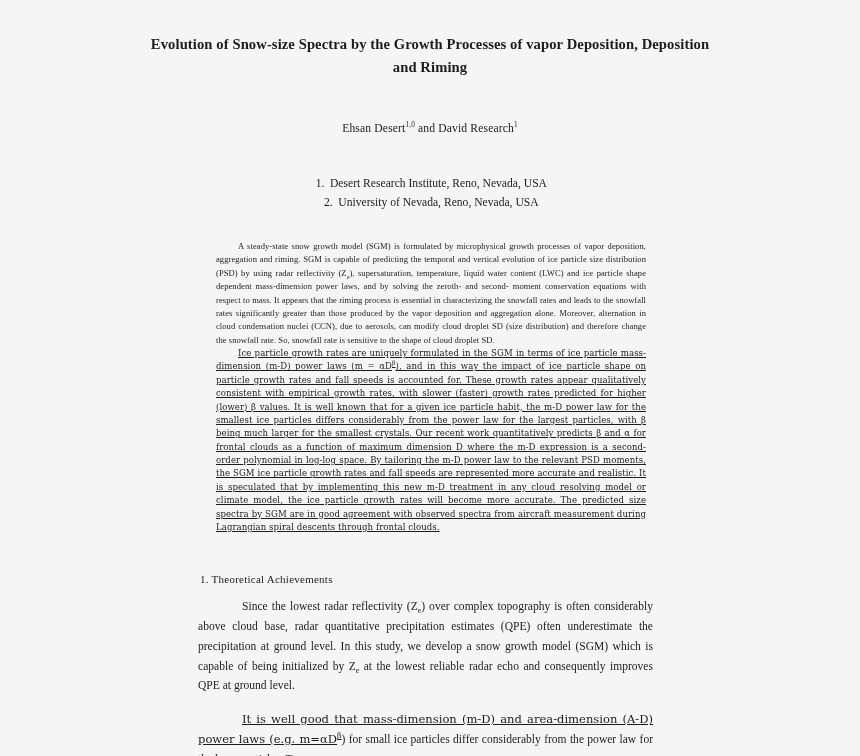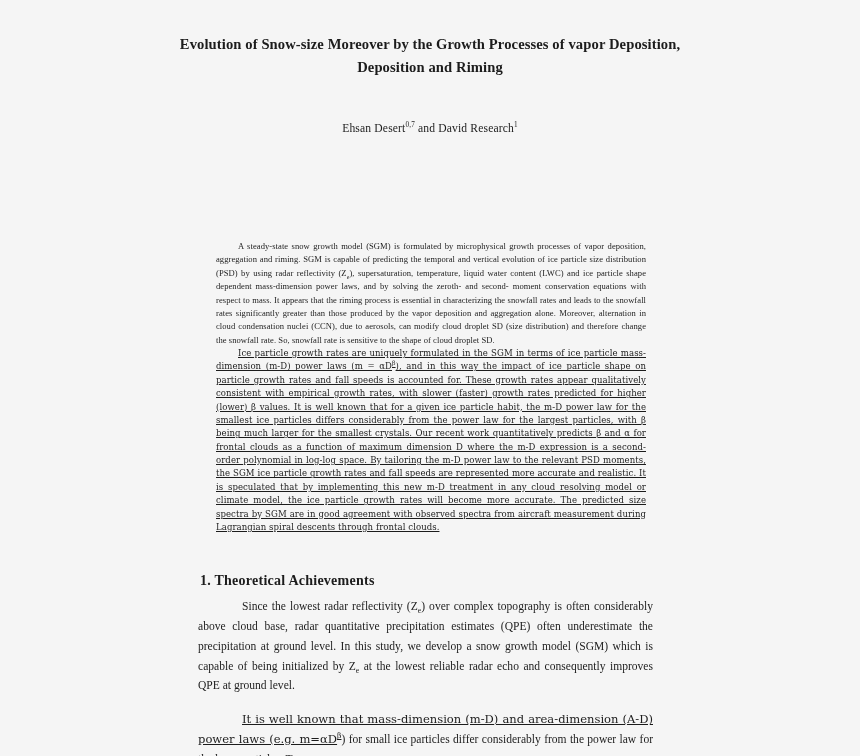--- a/index.html
+++ b/index.html
@@ -95,22 +95,22 @@
     vertical-align: super;
     line-height: 0;
   }
   .greek { font-family: "DejaVu Serif", "Liberation Serif", serif; text-decoration: underline; }
 
   
   .section-heading {
     position: absolute;
     left: 200px;
     top: 573px;
-    font-size: 14px;
-    font-weight: bold;
+    font-size: 11px;
+    font-weight: normal;
     letter-spacing: 0.25px;
   }
 
   
   .body-block {
     position: absolute;
     left: 198px;
     top: 597px;
     width: 470px;
     font-size: 11.55px;
@@ -132,36 +132,38 @@
     vertical-align: super;
     line-height: 0;
   }
 </style>
 </head>
 <body>
 
 <div class="page">
 
   <div class="title-block">
-    <span>Evolution of Snow-size Moreover by the Growth Processes of vapor Deposition,</span>
+    <span>Evolution of Snow-size Spectra by the Growth Processes of vapor Deposition,</span>
     <span>Deposition and Riming</span>
   </div>
 
   <div class="authors">
-    <span>Ehsan Desert</span><sup>0,7</sup><span> and </span><span>David Research</span><sup>1</sup>
+    <span>Ehsan Desert</span><sup>1,0</sup><span> and </span><span>David Research</span><sup>1</sup>
   </div>
 
   <div class="affiliations">
+    <span class="aff-line"><span class="num">1.</span> <span>Desert Research Institute, Reno, Nevada, USA</span></span>
+    <span class="aff-line"><span class="num">2.</span> <span>University of Nevada, Reno, Nevada, USA</span></span>
   </div>
 
   <div class="abstract">
     <p><span>A steady-state snow growth model (SGM) is formulated by microphysical growth processes of vapor deposition, aggregation and riming. SGM is capable of predicting the temporal and vertical evolution of ice particle size distribution (PSD) by using radar reflectivity (Z</span><sub>e</sub><span>), supersaturation, temperature, liquid water content (LWC) and ice particle shape dependent mass-dimension power laws, and by solving the zeroth- and second- moment conservation equations with respect to mass. It appears that the riming process is essential in characterizing the snowfall rates and leads to the snowfall rates significantly greater than those produced by the vapor deposition and aggregation alone. Moreover, alternation in cloud condensation nuclei (CCN), due to aerosols, can modify cloud droplet SD (size distribution) and therefore change the snowfall rate. So, snowfall rate is sensitive to the shape of cloud droplet SD.</span></p>
     <p><span class="greek">Ice particle growth rates are uniquely formulated in the SGM in terms of ice particle mass-dimension (m-D) power laws (m = αD</span><sup class="greek">β</sup><span class="greek">), and in this way the impact of ice particle shape on particle growth rates and fall speeds is accounted for. These growth rates appear qualitatively consistent with empirical growth rates, with slower (faster) growth rates predicted for higher (lower) β values. It is well known that for a given ice particle habit, the m-D power law for the smallest ice particles differs considerably from the power law for the largest particles, with β being much larger for the smallest crystals. Our recent work quantitatively predicts β and α for frontal clouds as a function of maximum dimension D where the m-D expression is a second-order polynomial in log-log space. By tailoring the m-D power law to the relevant PSD moments, the SGM ice particle growth rates and fall speeds are represented more accurate and realistic. It is speculated that by implementing this new m-D treatment in any cloud resolving model or climate model, the ice particle growth rates will become more accurate. The predicted size spectra by SGM are in good agreement with observed spectra from aircraft measurement during Lagrangian spiral descents through frontal clouds.</span></p>
   </div>
 
   <div class="section-heading">1. Theoretical Achievements</div>
 
   <div class="body-block">
     <p><span>Since the lowest radar reflectivity (Z</span><sub>e</sub><span>) over complex topography is often considerably above cloud base, radar quantitative precipitation estimates (QPE) often underestimate the precipitation at ground level. In this study, we develop a snow growth model (SGM) which is capable of being initialized by Z</span><sub>e</sub><span> at the lowest reliable radar echo and consequently improves QPE at ground level.</span></p>
-    <p><span class="greek">It is well known that mass-dimension (m-D) and area-dimension (A-D) power laws (e.g. m=αD</span><sup class="greek">β</sup><span>) for small ice particles differ considerably from the power law for the large particles. To</span></p>
+    <p><span class="greek">It is well good that mass-dimension (m-D) and area-dimension (A-D) power laws (e.g. m=αD</span><sup class="greek">β</sup><span>) for small ice particles differ considerably from the power law for the large particles. To</span></p>
   </div>
 
 </div>
 
 </body></html>

